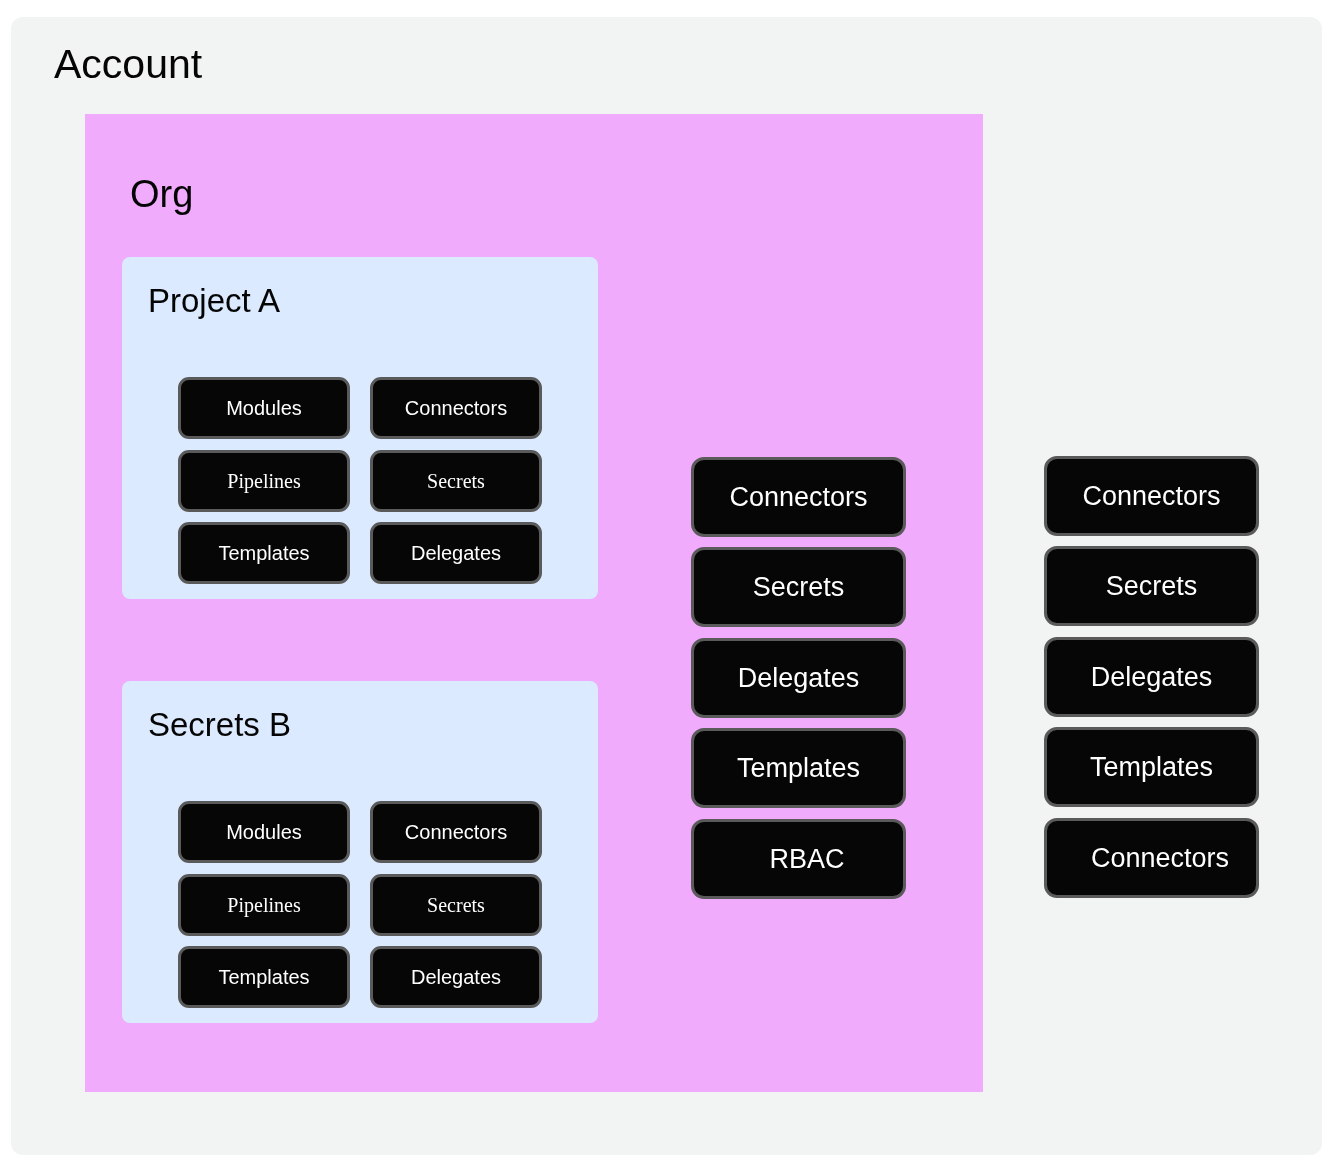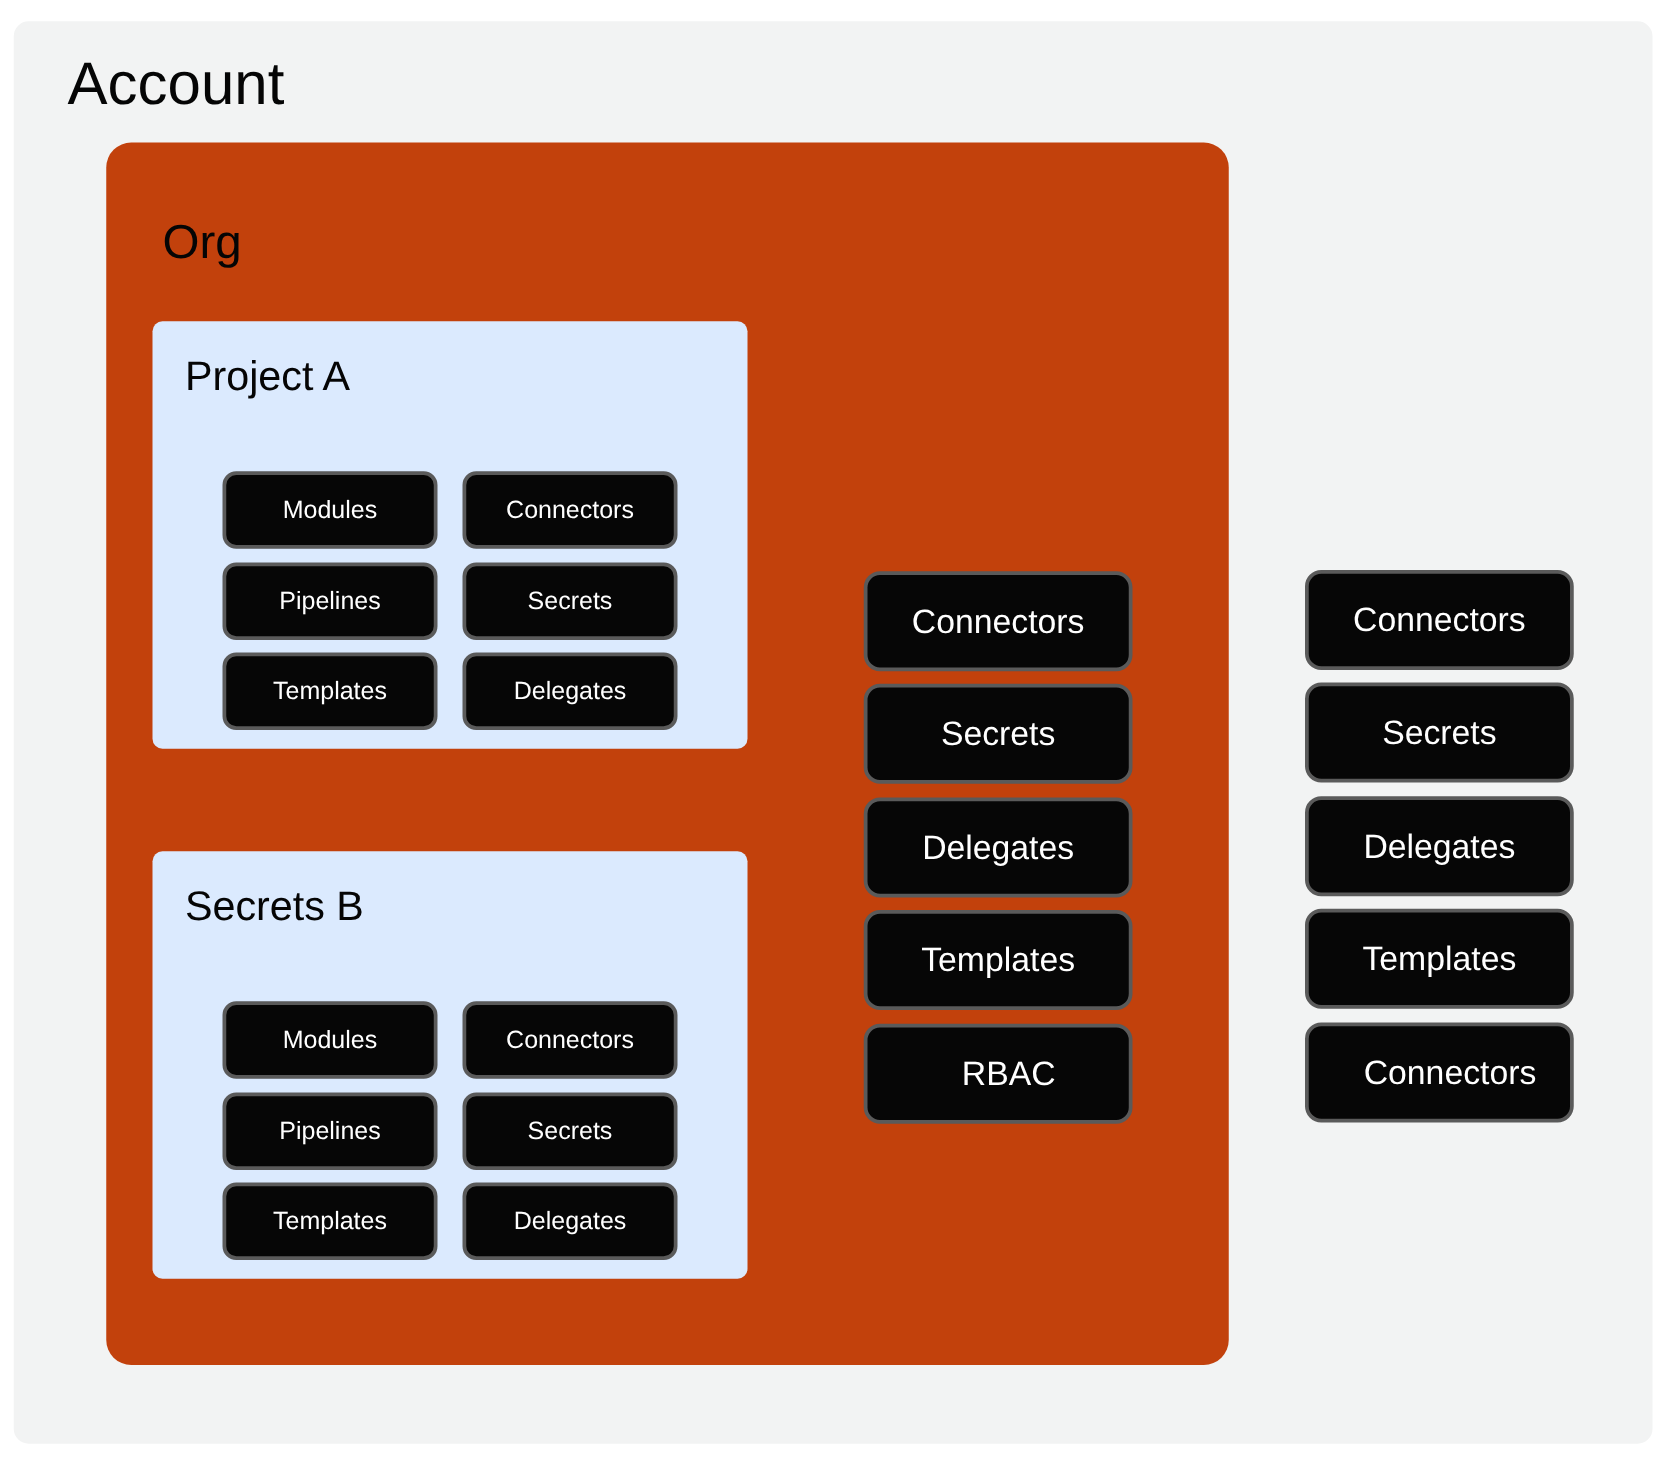--- a/index.html
+++ b/index.html
@@ -30,22 +30,22 @@
     width: 1311px;
     height: 1138px;
     background: #f2f3f3;
     border-radius: 12px;
   }
   .scope-org {
     left: 74px;
     top: 97px;
     width: 898px;
     height: 978px;
-    background: #c2410c;
-    border-radius: 20px;
+    background: #f0abfc;
+    border-radius: 0;
   }
   .scope-project {
     left: 37px;
     width: 476px;
     height: 342px;
     background: #dbeafe;
     border-radius: 8px;
   }
   .scope-project-a { top: 143px; }
   .scope-project-b { top: 567px; }
@@ -54,21 +54,21 @@
   .title {
     position: absolute;
     color: #050505;
     font-weight: 400;
     white-space: nowrap;
     line-height: 1;
   }
   .title-account {
     left: 43px;
     top: 27px;
-    font-size: 48px;
+    font-size: 41px;
   }
   .title-org {
     left: 45px;
     top: 61px;
     font-size: 38px;
   }
   .title-project {
     left: 26px;
     top: 27px;
     font-size: 33px;
@@ -107,21 +107,21 @@
     position: absolute;
     left: 56px;
     top: 120px;
     width: 370px;
     height: 219px;
   }
   .pgrid .btn-sm { position: absolute; }
   .pcol-0 { left: 0px; }
   .pcol-1 { left: 192px; }
   .prow-0 { top: 0px; }
-  .prow-1 { top: 73px; }
+  .prow-1 { top: 73px; font-family: Liberation Serif, serif; }
   .prow-2 { top: 145px; }
 
   
   .stack {
     position: absolute;
     width: 215px;
   }
   .stack-org { left: 680px; top: 440px; }
   .stack-account { left: 1033px; top: 439px; }
   .stack .btn-lg { position: absolute; left: 0; }

